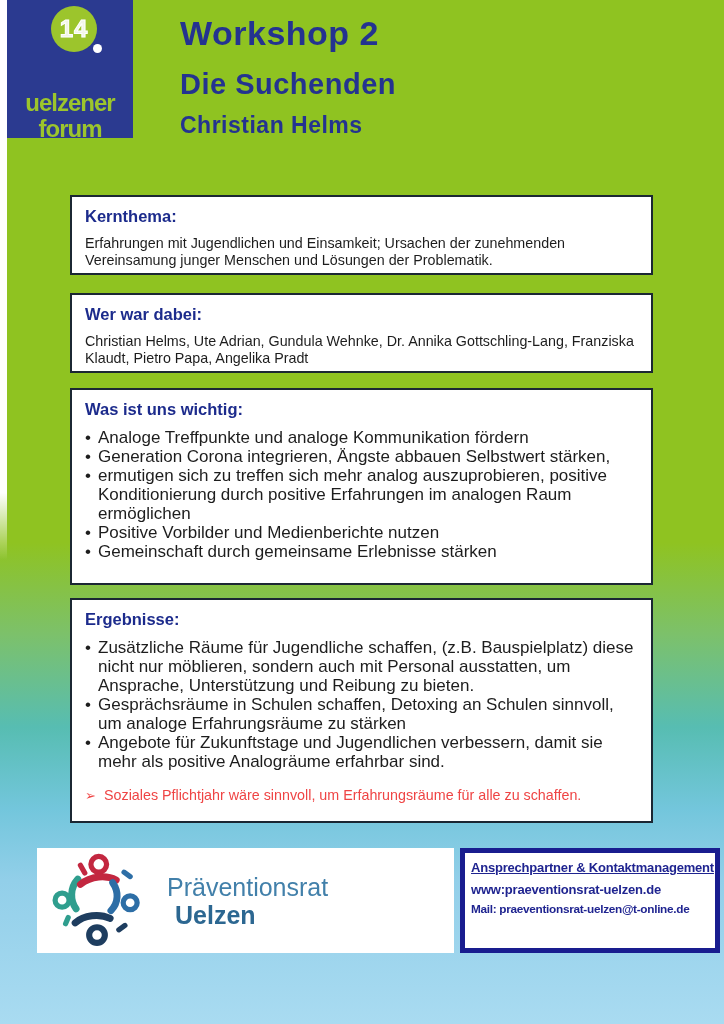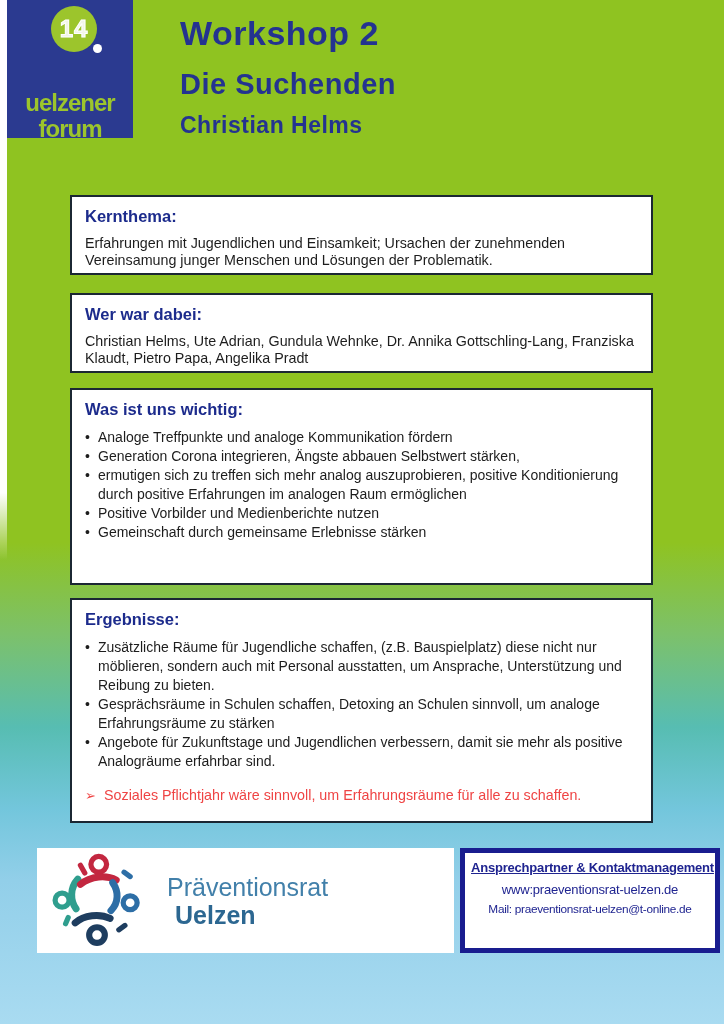--- a/index.html
+++ b/index.html
@@ -55,21 +55,21 @@
     position:absolute;left:70px;width:583px;box-sizing:border-box;
     background:#ffffff;border:2px solid #1b2733;padding:8px 13px 20px 13px;
   }
   .box-title{
     color:#1c2b8c;font-weight:bold;font-size:16.5px;margin:2px 0 9px 0;
   }
   .box-body{font-size:14.3px;line-height:17px;color:#1d1d1d;}
   ul.bullets{list-style:none;margin:0;padding:0;}
   ul.bullets li{
     position:relative;padding-left:13px;
-    font-size:14px;line-height:19px;color:#1d1d1d;
+    font-size:17px;line-height:19px;color:#1d1d1d;
   }
   ul.bullets li::before{content:"•";position:absolute;left:0;top:0;}
   .arrow-line{
     position:relative;margin-top:15px;padding-left:19px;
     font-size:14.3px;line-height:19px;color:#ef4444;
   }
   .arrow-line::before{content:"➢";position:absolute;left:0;top:0;font-size:13px;}
   #box-kernthema{top:195px;height:80px;}
   #box-dabei{top:293px;height:80px;}
   #box-wichtig{top:388px;height:197px;}
@@ -86,22 +86,22 @@
   .footer-right{
     position:absolute;left:460px;top:848px;width:260px;height:105px;
     background:#ffffff;border:5px solid #191d8f;box-sizing:border-box;
     padding:7px 6px 0 6px;
   }
   .contact-title{
     font-size:13px;font-weight:bold;color:#1f2490;text-decoration:underline;
     letter-spacing:-0.2px;white-space:nowrap;margin-bottom:7px;
   }
   .contact-line{
-    font-size:13px;font-weight:normal;color:#1f2490;
-    letter-spacing:-0.2px;white-space:nowrap;margin-bottom:5px;text-align:center;
+    font-size:13px;font-weight:bold;color:#1f2490;
+    letter-spacing:-0.2px;white-space:nowrap;margin-bottom:5px;
   }
   .contact-line.mail{font-size:11.8px;letter-spacing:-0.3px;}
 </style>
 </head>
 <body>
 
 <div class="page">
   <div class="edge-strip-left"></div>
 
   <div class="logo-square">

